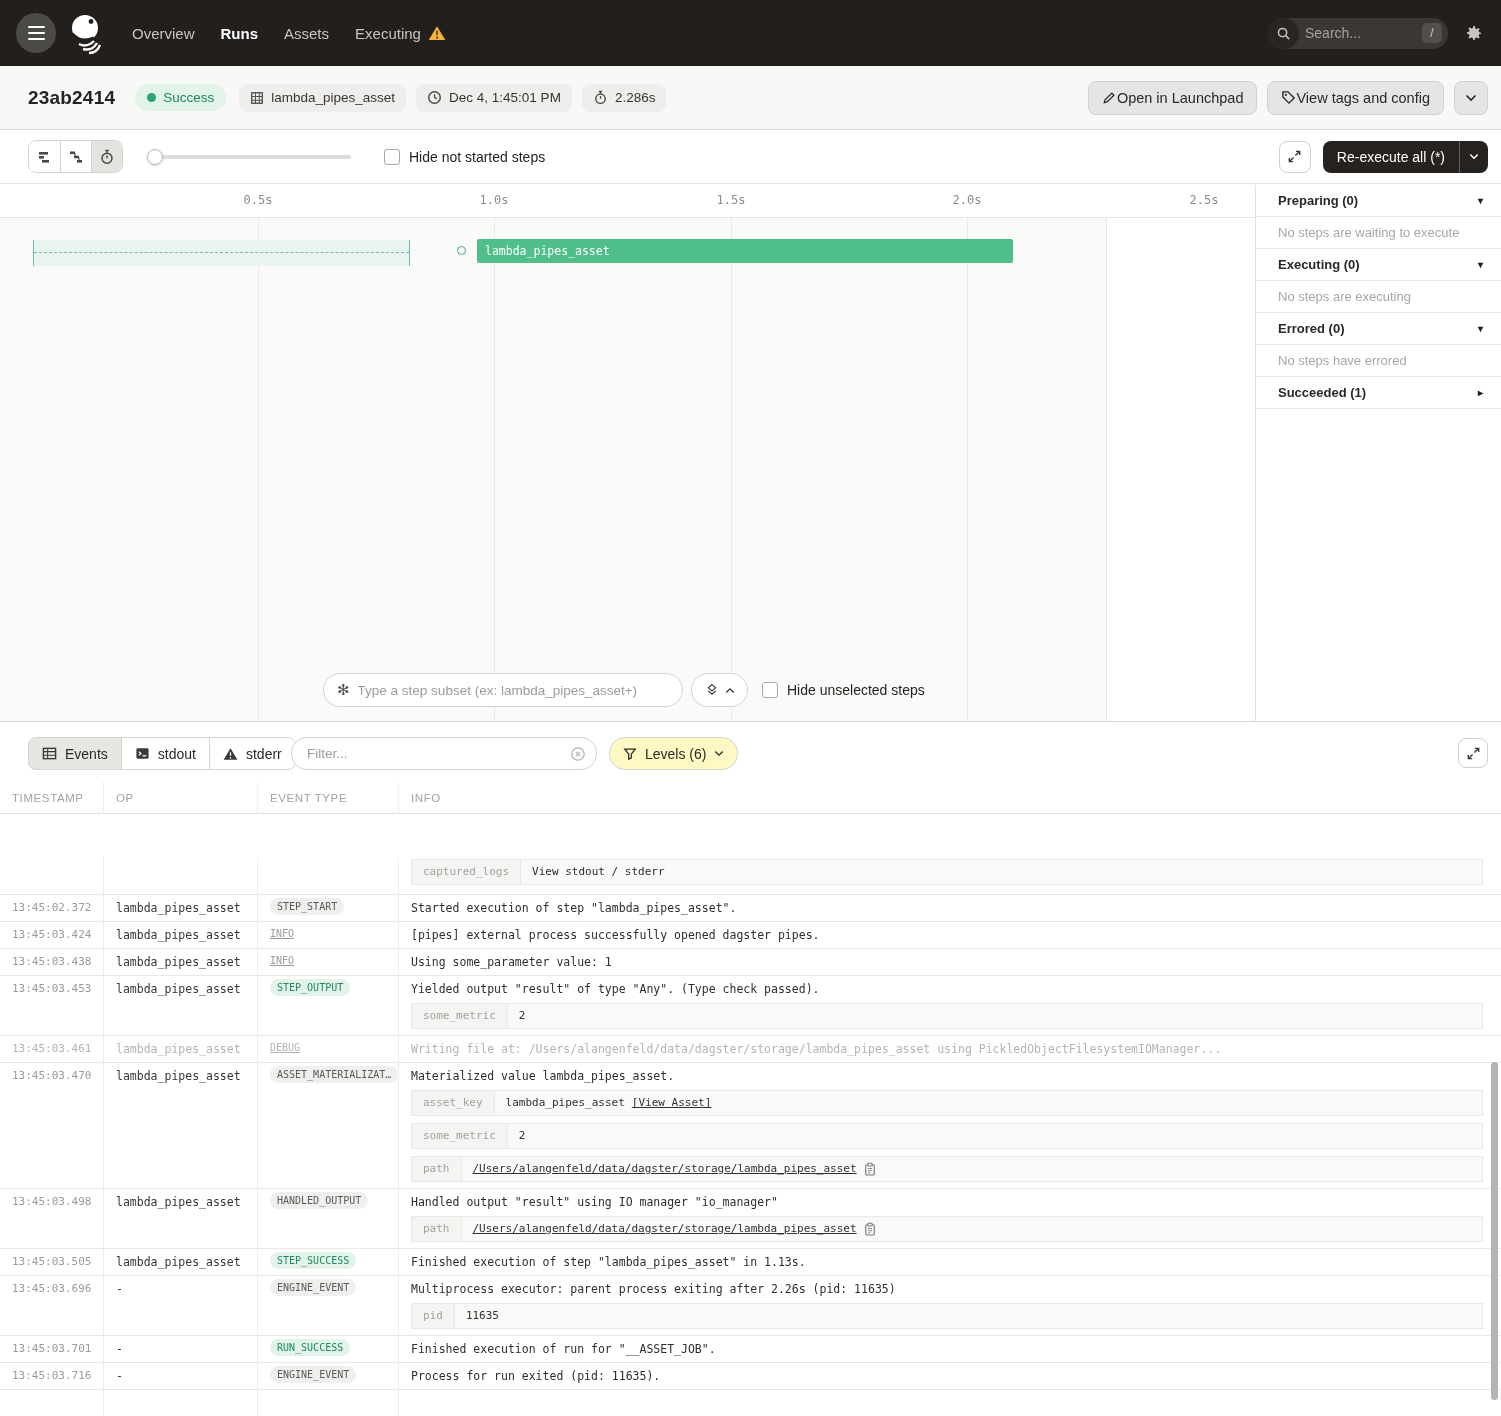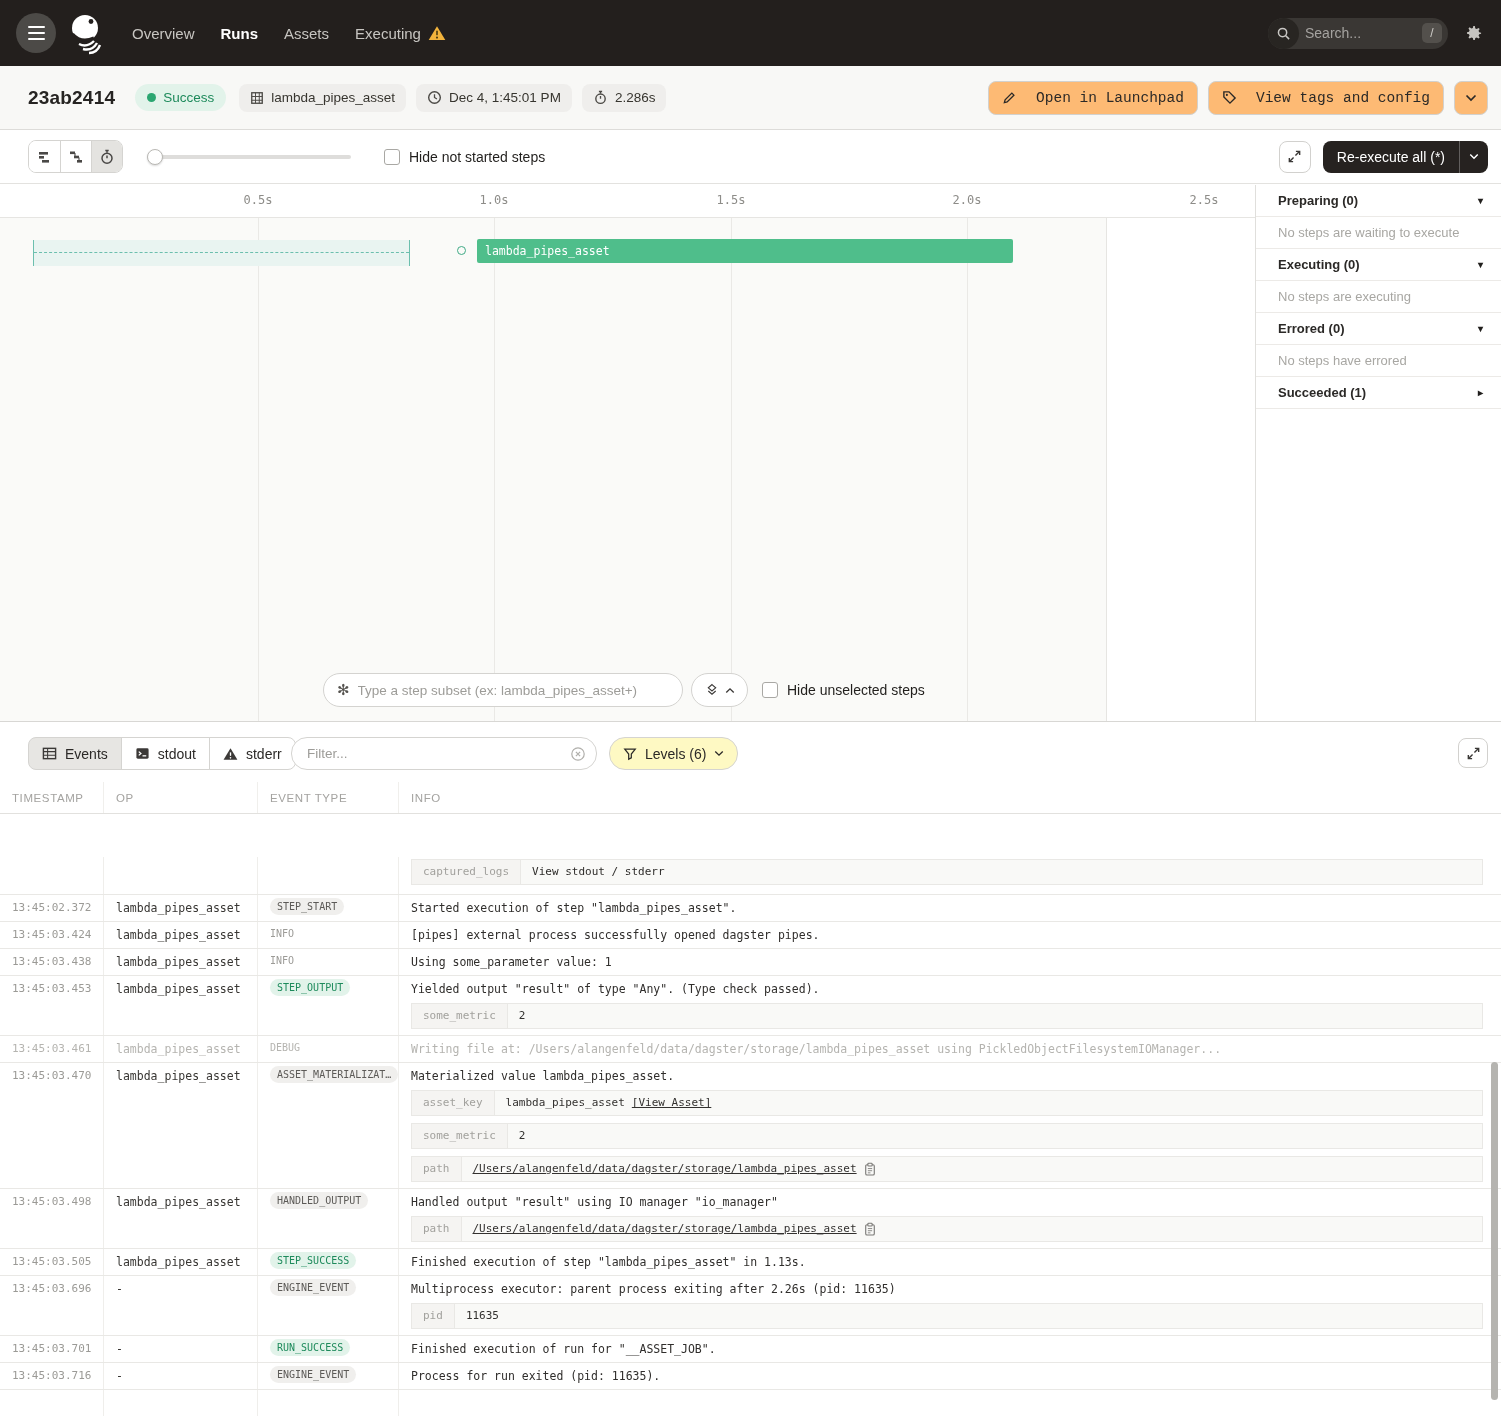--- a/index.html
+++ b/index.html
@@ -26,21 +26,21 @@
 
   
   .runheader { position:absolute; left:0; top:66px; width:100%; height:64px; background:#f8f8f6; border-bottom:1px solid #dddcd9; display:flex; align-items:center; padding:0 13px 0 28px; }
   .run-id { font-size:19px; font-weight:bold; color:#262422; letter-spacing:.2px; }
   .status-badge { margin-left:20px; display:flex; align-items:center; gap:7px; background:#e2f3ea; border-radius:14px; height:27px; padding:0 12px; font-size:13.5px; color:#1d8a5b; }
   .status-badge .dot { width:9px; height:9px; border-radius:50%; background:#2ba671; }
   .run-tags { display:flex; align-items:center; gap:10px; margin-left:13px; }
   .run-tag { display:flex; align-items:center; gap:7px; background:#efeeec; border-radius:8px; height:28px; padding:0 11px; font-size:13.5px; color:#37352f; }
   .run-tag .ticon { color:#4b4945; }
   .rh-actions { margin-left:auto; display:flex; align-items:center; gap:10px; }
-  .btn-outline { display:flex; align-items:center; gap:19px; background:#fdba74; border:1px solid #d2d1ce; border-radius:8px; height:34px; padding:0 13px; font-size:14.5px; color:#2b2927; cursor:pointer; font-family:Liberation Mono, monospace; }
+  .btn-outline { display:flex; align-items:center; gap:0; background:#e5e5e5; border:1px solid #d2d1ce; border-radius:8px; height:34px; padding:0 13px; font-size:14.5px; color:#2b2927; cursor:pointer; font-family:Liberation Sans, sans-serif; }
   .btn-outline.square { width:34px; padding:0; justify-content:center; }
 
   
   .gantt { position:absolute; left:0; top:130px; width:100%; height:592px; background:#fff; border-bottom:1px solid #d8d7d4; }
   .gantt-toolbar { position:relative; height:54px; border-bottom:1px solid #e3e2df; display:flex; align-items:center; }
   .seg { margin-left:28px; display:flex; border:1px solid #d5d4d1; border-radius:8px; overflow:hidden; background:#fff; }
   .seg button { width:31px; height:31px; border:none; background:#fff; display:flex; align-items:center; justify-content:center; color:#4a4846; cursor:pointer; border-left:1px solid #d5d4d1; }
   .seg button:first-child { border-left:none; }
   .seg button.sel { background:#e4e3e0; }
   .slider { margin-left:24px; position:relative; width:204px; height:16px; cursor:pointer; }
@@ -99,21 +99,21 @@
   .log-header { height:32px; border-bottom:1px solid #e2e1de; display:grid; grid-template-columns:104px 154px 141px 1fr; align-items:center; }
   .log-header span { font-size:11.5px; letter-spacing:.6px; color:#a4a3a0; padding-left:12px; height:100%; display:flex; align-items:center; border-right:1px solid #f0efec; }
   .log-header span:last-child { border-right:none; }
 
   .log-body { font-family:"DejaVu Sans Mono",monospace;margin-top:43px; }
   .log-row { display:grid; grid-template-columns:104px 154px 141px 1fr; border-bottom:1px solid #e9e8e5; }
   .log-row > div { border-right:1px solid #efeeeb; padding:6px 0 6px 12px; }
   .log-row > div:last-child { border-right:none; padding-right:18px; }
   .lr-ts { font-size:11px; color:#9b9a96; }
   .lr-op { font-size:11.5px; color:#38363f; color:#383633; }
-  .lr-et { font-size:10px; color:#9c9b97; overflow:hidden; }
+  .lr-et { font-size:10px; color:#9c9b97; overflow:hidden;text-decoration:underline; }
   .lr-info { font-size:11.5px; color:#302e2c; line-height:14px; }
   .badge { display:inline-block; border-radius:10px; padding:3px 7px; font-size:10px; white-space:nowrap; }
   .badge.gray { background:#f0efed; color:#5c5a57; }
   .badge.green { background:#e2f3ea; color:#1d8a5b; }
   .log-row.muted .lr-ts, .log-row.muted .lr-op, .log-row.muted .lr-et, .log-row.muted .lr-info { color:#b5b4b0; }
   .meta-row { display:flex; align-items:stretch; border:1px solid #e9e8e5; margin-top:7px; font-size:11px; }
   .meta-key { background:#f5f4f2; color:#a2a19d; padding:5px 11px; border-right:1px solid #e9e8e5; white-space:nowrap; }
   .meta-val { flex:1; background:#f9f9f7; color:#33312f; padding:5px 11px; display:flex; align-items:center; gap:7px; }
   .meta-val a { color:#33312f; text-decoration:underline; cursor:pointer; }
   .meta-val .plainlink { color:#2e2c2a; cursor:pointer; }

